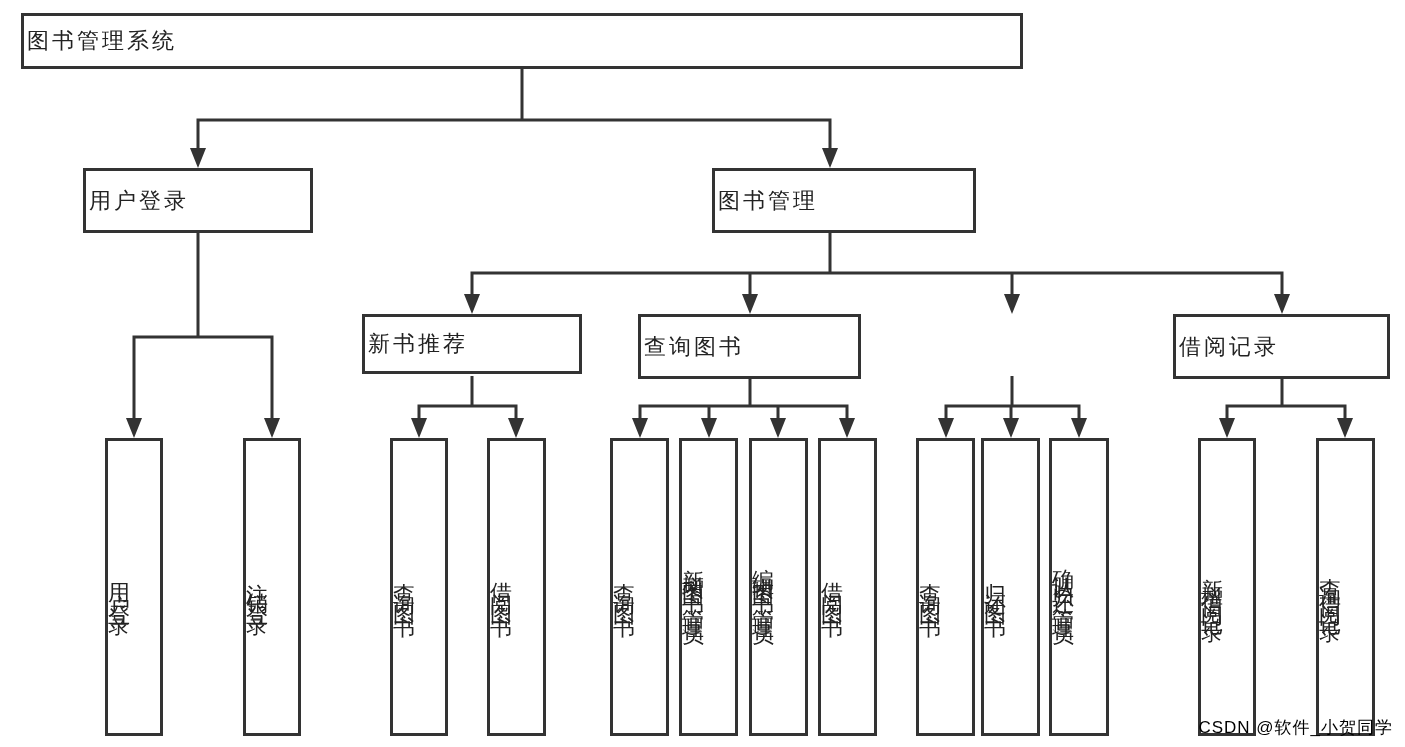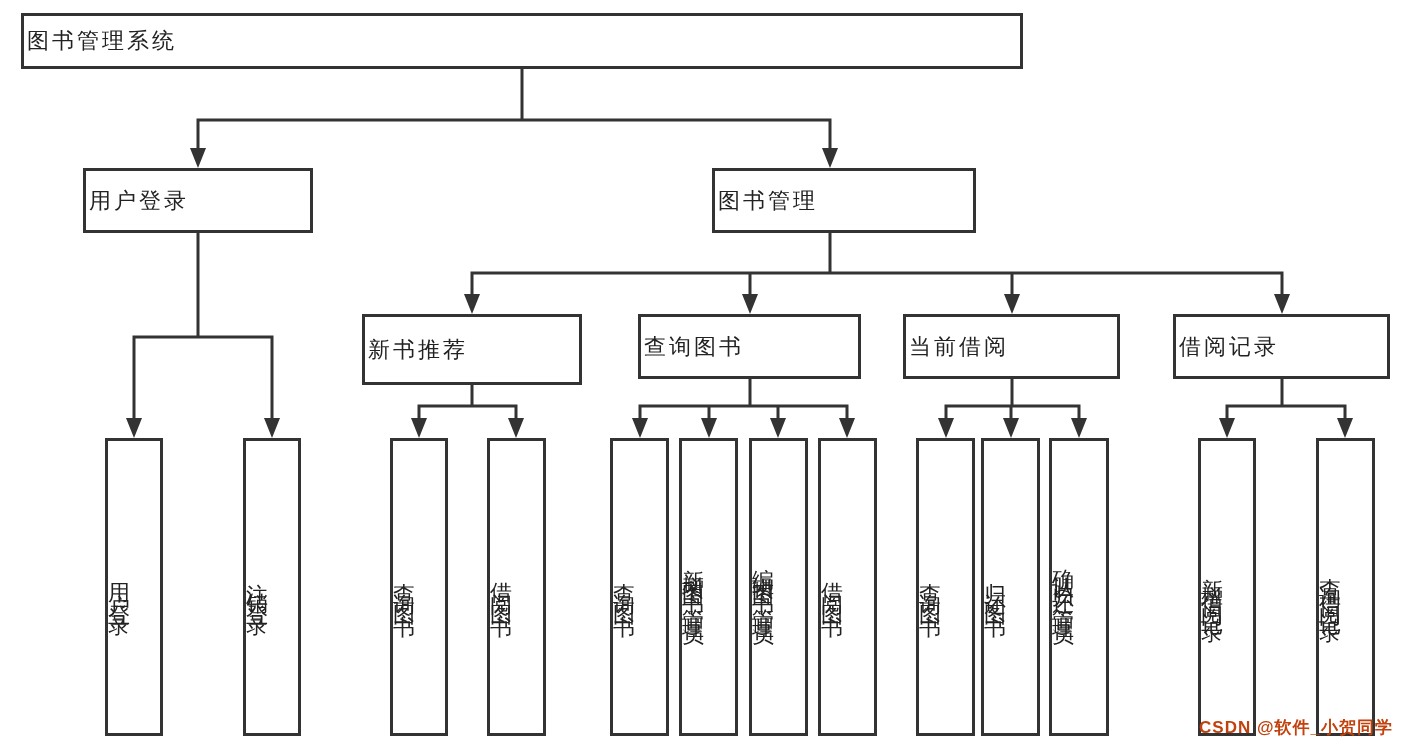--- a/index.html
+++ b/index.html
@@ -13,22 +13,22 @@
     display:flex;align-items:center;justify-content:flex-start;color:#222222;font-size:22px;
   }
   .box.h span{letter-spacing:3px;text-indent:3px;white-space:nowrap;}
   .box.v span{
     writing-mode:vertical-rl;text-orientation:mixed;line-height:1;
     letter-spacing:11px;white-space:nowrap;
   }
   .box.v span.med{letter-spacing:9px;}
   .box.v span.long{letter-spacing:8px;}
   .watermark{
-    position:absolute;right:12px;bottom:8px;color:#c2410c;font-size:17px;
-    letter-spacing:1px;z-index:5;white-space:nowrap;font-weight:bold;
+    position:absolute;right:12px;bottom:8px;color:#000000;font-size:17px;
+    letter-spacing:1px;z-index:5;white-space:nowrap;
   }
 </style>
 </head>
 <body>
 
 <div class="canvas">
 
   <svg class="connectors" viewBox="0 0 1405 747" xmlns="http://www.w3.org/2000/svg">
     <g stroke="#333333" stroke-width="3" fill="none">
 
@@ -80,28 +80,25 @@
     <span>图书管理系统</span>
   </div>
 
   <div class="box h" style="left:83px;top:168px;width:230px;height:65px">
     <span>用户登录</span>
   </div>
   <div class="box h" style="left:712px;top:168px;width:264px;height:65px">
     <span>图书管理</span>
   </div>
 
-  <div class="box h" style="left:362px;top:314px;width:220px;height:71px">
+  <div class="box h" style="left:362px;top:314px;width:220px;height:60px">
     <span>新书推荐</span>
   </div>
   <div class="box h" style="left:638px;top:314px;width:223px;height:65px">
     <span>查询图书</span>
-  </div>
-  <div class="box h" style="left:903px;top:314px;width:217px;height:65px">
-    <span>当前借阅</span>
   </div>
   <div class="box h" style="left:1173px;top:314px;width:217px;height:65px">
     <span>借阅记录</span>
   </div>
 
   <div class="box v" style="left:105px;top:438px;width:58px;height:298px">
     <span>用户登录</span>
   </div>
   <div class="box v" style="left:243px;top:438px;width:58px;height:298px">
     <span>注销登录</span>

